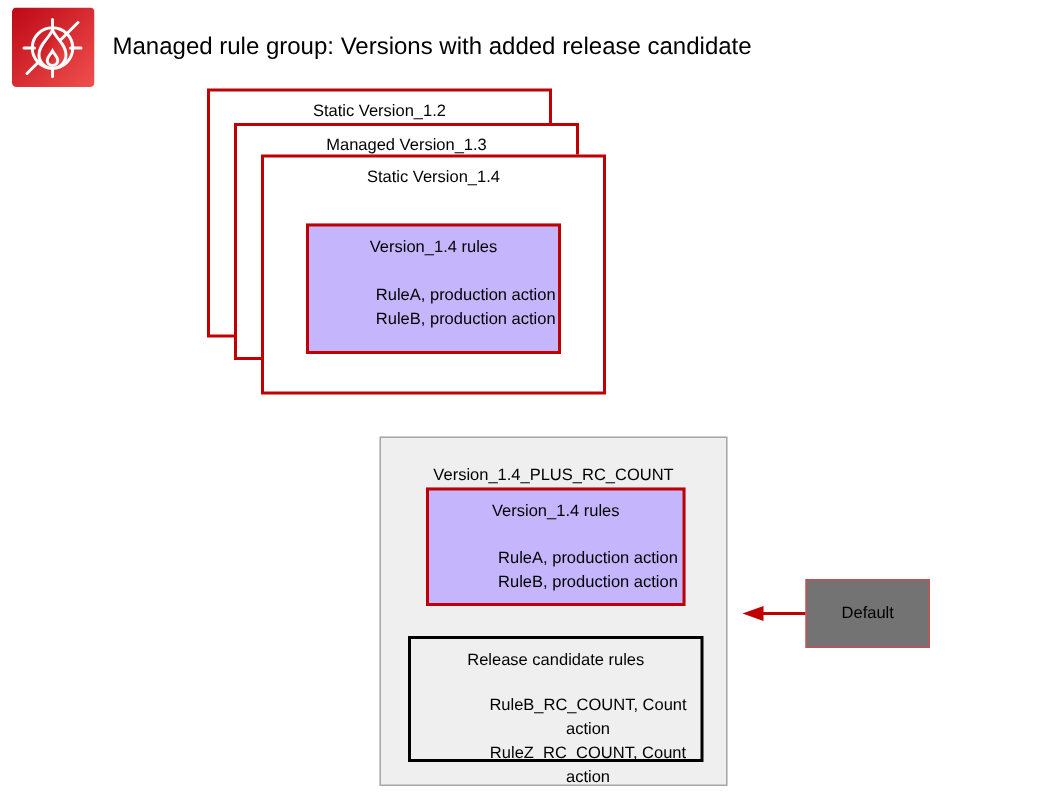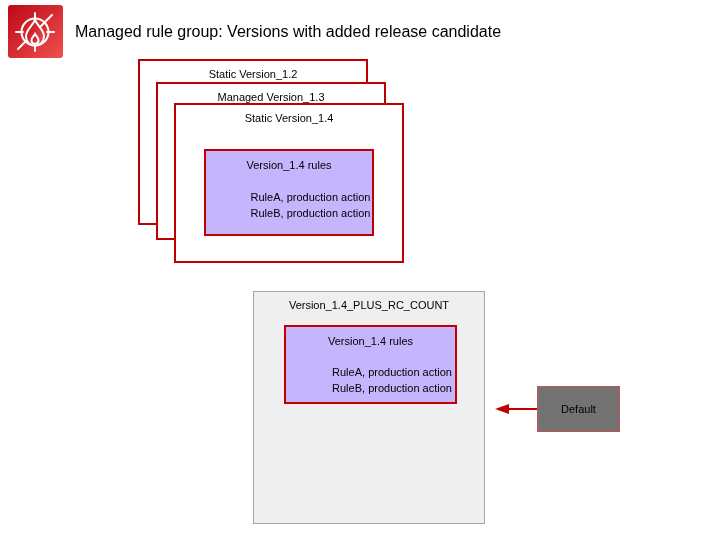--- a/index.html
+++ b/index.html
@@ -63,21 +63,21 @@
   
   .rc-container {
     position: absolute;
     left: 253px; top: 291px;
     width: 232px; height: 233px;
     background: #efefef;
     border: 1px solid #a6a6a6;
     font-size: 11px;
   }
   .container-title {
-    padding-top: 6px;
+    padding-top: 18px;
     text-align: center;
     line-height: 14px;
   }
   .rc-version-rules {
     left: 30px; top: 33px;
     width: 173px; height: 79px;
   }
   .rc-version-rules .rule-lines { margin-top: 16px; }
   .rc-candidate-box {
     position: absolute;
@@ -167,20 +167,27 @@
     <div class="container-title">Version_1.4_PLUS_RC_COUNT</div>
 
     <div class="rules-box rc-version-rules">
       <div class="box-title">Version_1.4 rules</div>
       <div class="rule-lines">
         <div>RuleA, production action</div>
         <div>RuleB, production action</div>
       </div>
     </div>
 
+    <div class="rc-candidate-box">
+      <div class="box-title">Release candidate rules</div>
+      <div class="rule-lines">
+        <div>RuleB_RC_COUNT, Count action</div>
+        <div>RuleZ_RC_COUNT, Count action</div>
+      </div>
+    </div>
   </div>
 
   <div class="arrow-line"></div>
   <div class="arrow-head"></div>
   <div class="default-box">
     <span>Default</span>
   </div>
 
 </div>
 

